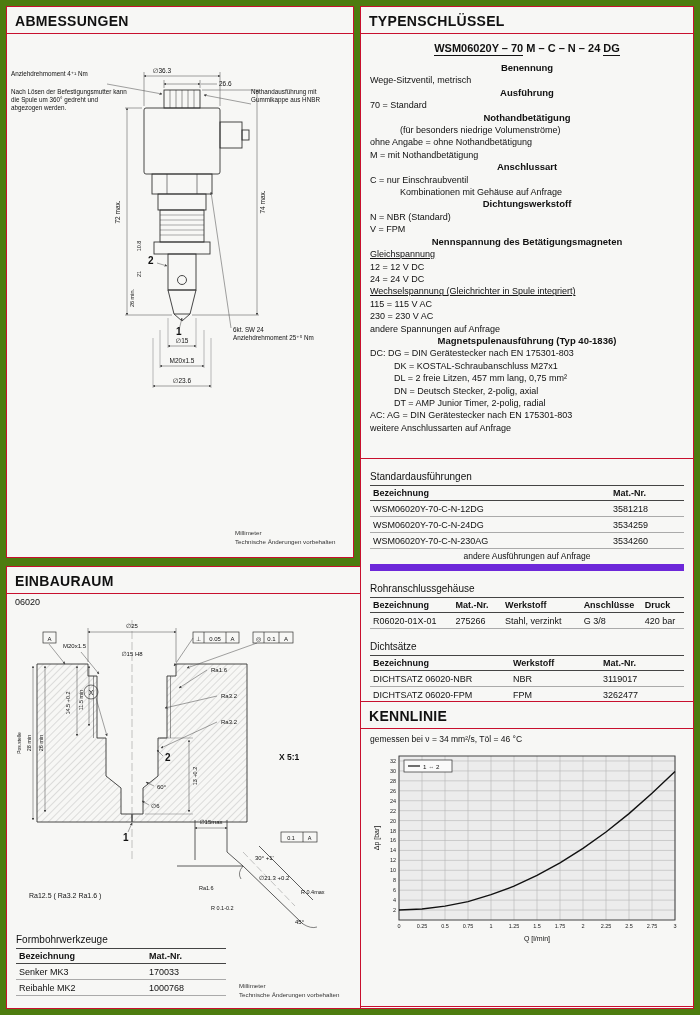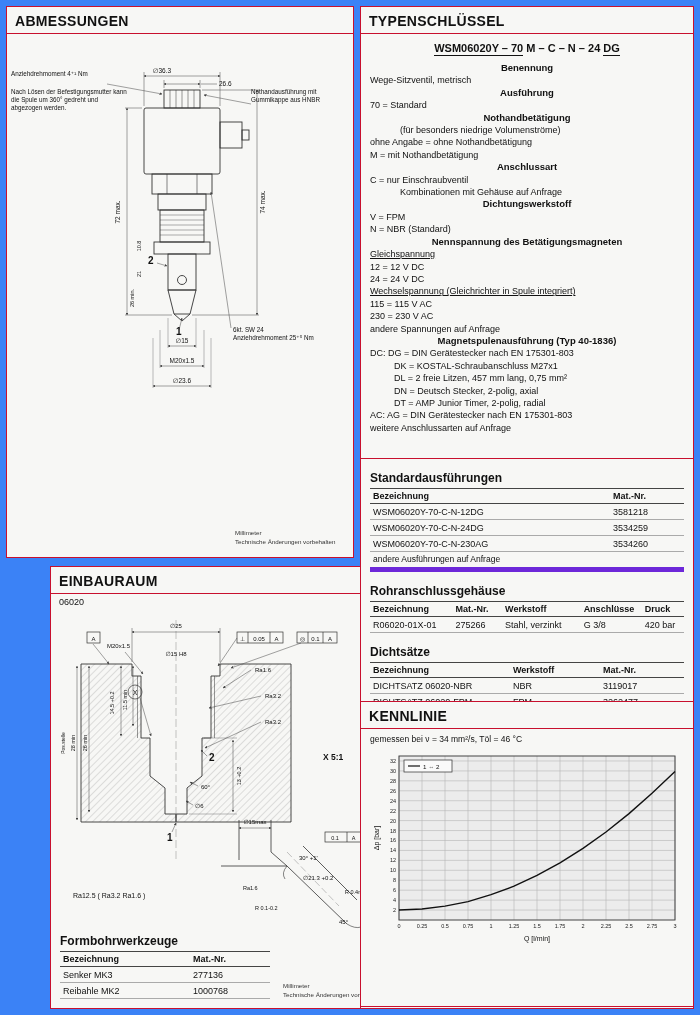--- a/index.html
+++ b/index.html
@@ -1,23 +1,23 @@
 <!DOCTYPE html>
 <html style="--accent: #c8102e;"><head>
 <meta charset="utf-8">
 <style>
   :root{ --accent:#c8102e; }
   *{ box-sizing:border-box; }
   html,body{ margin:0; padding:0; }
   body{ background:#d8d8d6; font-family:"Liberation Sans","DejaVu Sans",sans-serif; color:#111; }
-  .page{ position:relative; width:700px; height:1015px; background:#3b82f6; overflow:hidden; margin:0 auto; }
+  .page{ position:relative; width:700px; height:1015px; background:#4d7c0f; overflow:hidden; margin:0 auto; }
   .box{ position:absolute; border:1px solid var(--accent); background:#f7f7f5; }
   .sec-title{ margin:0; padding:6px 8px 4px; font-size:14px; font-weight:700; letter-spacing:.3px; border-bottom:1px solid var(--accent); }
   #sec-abm{ left:6px; top:6px; width:348px; height:552px; }
-  #sec-ein{ left:6px; top:566px; width:412px; height:443px;margin-left:44px; }
+  #sec-ein{ left:6px; top:566px; width:412px; height:443px; }
   .col-right{ position:absolute; left:360px; top:6px; width:334px; height:1003px; border:1px solid var(--accent); background:#f7f7f5; display:flex; flex-direction:column; }
   #sec-typ{ height:452px; border-bottom:1px solid var(--accent); overflow:hidden; }
   #sec-tables{ height:242px; padding:0 9px; overflow:hidden; }
   #sec-ken{ height:306px; border-top:1px solid var(--accent); border-bottom:1px solid var(--accent); overflow:hidden; }
   .fill{ flex:1; }
   .draw{ position:relative; }
   svg{ display:block; }
   svg text{ font-family:"Liberation Sans","DejaVu Sans",sans-serif; }
   .note{ position:absolute; font-size:6.3px; line-height:1.3; color:#111; }
   .footer-note{ position:absolute; font-size:6.2px; line-height:1.45; color:#333; }
@@ -28,22 +28,22 @@
   #typ-lines{ padding:4px 9px 0; }
   .tl{ font-size:9px; line-height:12.4px; white-space:nowrap; }
   .tl-b{ font-weight:700; font-size:9.5px;text-align:center; }
   .tl-u{ text-decoration:underline; }
   .tl-n2{ padding-left:30px; }
   .tl-n3{ padding-left:24px; }
   
   table{ border-collapse:collapse; font-size:9px; width:100%; }
   th{ font-weight:700; text-align:left; border-top:1px solid #444; border-bottom:1px solid #444; padding:2px 3px; }
   td{ border-bottom:1px solid #aaa; padding:2.5px 3px; }
-  .tbl-title{ font-size:12px; font-weight:700; margin:12px 0 3px; }
-  .tbl-note{ font-size:8.5px; border-bottom:5px solid #6d28d9; padding:2px 3px 3px; }
+  .tbl-title{ font-size:10px; font-weight:400; margin:12px 0 3px; }
+  .tbl-note{ font-size:8.5px; border-bottom:7px solid #6d28d9; padding:2px 3px 3px;text-align:center; }
   #t-standard th:last-child, #t-standard td:last-child{ width:74px; }
   #t-rohr th:nth-child(1){ width:86px; } #t-rohr th:nth-child(2){ width:52px; }
   #t-rohr th:nth-child(3){ width:84px; } #t-rohr th:nth-child(4){ width:62px;margin-top:28px; }
   #t-rohr th:nth-child(5){ width:44px; }
   #t-dicht th:nth-child(1){ width:140px; } #t-dicht th:nth-child(2){ width:90px; }
   #t-formbohr{ width:210px; }
   #t-formbohr th:nth-child(2){ width:80px; }
   .formbohr-wrap{ padding:2px 9px 0; }
   .ken-sub{ font-size:8.5px; padding:5px 9px 2px; }
   #kennlinie-svg{ margin:2px auto 0; }
@@ -232,21 +232,21 @@
       <table id="t-formbohr">
           <thead>
             <tr>
               <th>Bezeichnung</th>
               <th>Mat.-Nr.</th>
             </tr>
           </thead>
           <tbody>
             <tr>
               <td>Senker MK3</td>
-              <td>277136</td>
+              <td>170033</td>
             </tr>
             <tr>
               <td>Reibahle MK2</td>
               <td>1000768</td>
             </tr>
           </tbody>
         </table>
     </div>
     <div class="footer-note" style="left:232px; bottom:8px;">
       <span>Millimeter</span><br>
@@ -265,22 +265,22 @@
           <div class="tl tl-b">Ausführung</div>
           <div class="tl tl-n">70  =  Standard</div>
           <div class="tl tl-b">Nothandbetätigung</div>
           <div class="tl tl-n2">(für besonders niedrige Volumenströme)</div>
           <div class="tl tl-n">ohne Angabe = ohne Nothandbetätigung</div>
           <div class="tl tl-n">M  =  mit Nothandbetätigung</div>
           <div class="tl tl-b">Anschlussart</div>
           <div class="tl tl-n">C  =  nur Einschraubventil</div>
           <div class="tl tl-n2">Kombinationen mit Gehäuse auf Anfrage</div>
           <div class="tl tl-b">Dichtungswerkstoff</div>
+          <div class="tl tl-n">N  =  NBR (Standard)</div>
           <div class="tl tl-n">V  =  FPM</div>
-          <div class="tl tl-n">N  =  NBR (Standard)</div>
           <div class="tl tl-b">Nennspannung des Betätigungsmagneten</div>
           <div class="tl tl-u">Gleichspannung</div>
           <div class="tl tl-n">12  =  12 V DC</div>
           <div class="tl tl-n">24  =  24 V DC</div>
           <div class="tl tl-u">Wechselspannung (Gleichrichter in Spule integriert)</div>
           <div class="tl tl-n">115 = 115 V AC</div>
           <div class="tl tl-n">230 = 230 V AC</div>
           <div class="tl tl-n">andere Spannungen auf Anfrage</div>
           <div class="tl tl-b">Magnetspulenausführung (Typ 40-1836)</div>
           <div class="tl tl-n">DC: DG  =  DIN Gerätestecker nach EN 175301-803</div>

